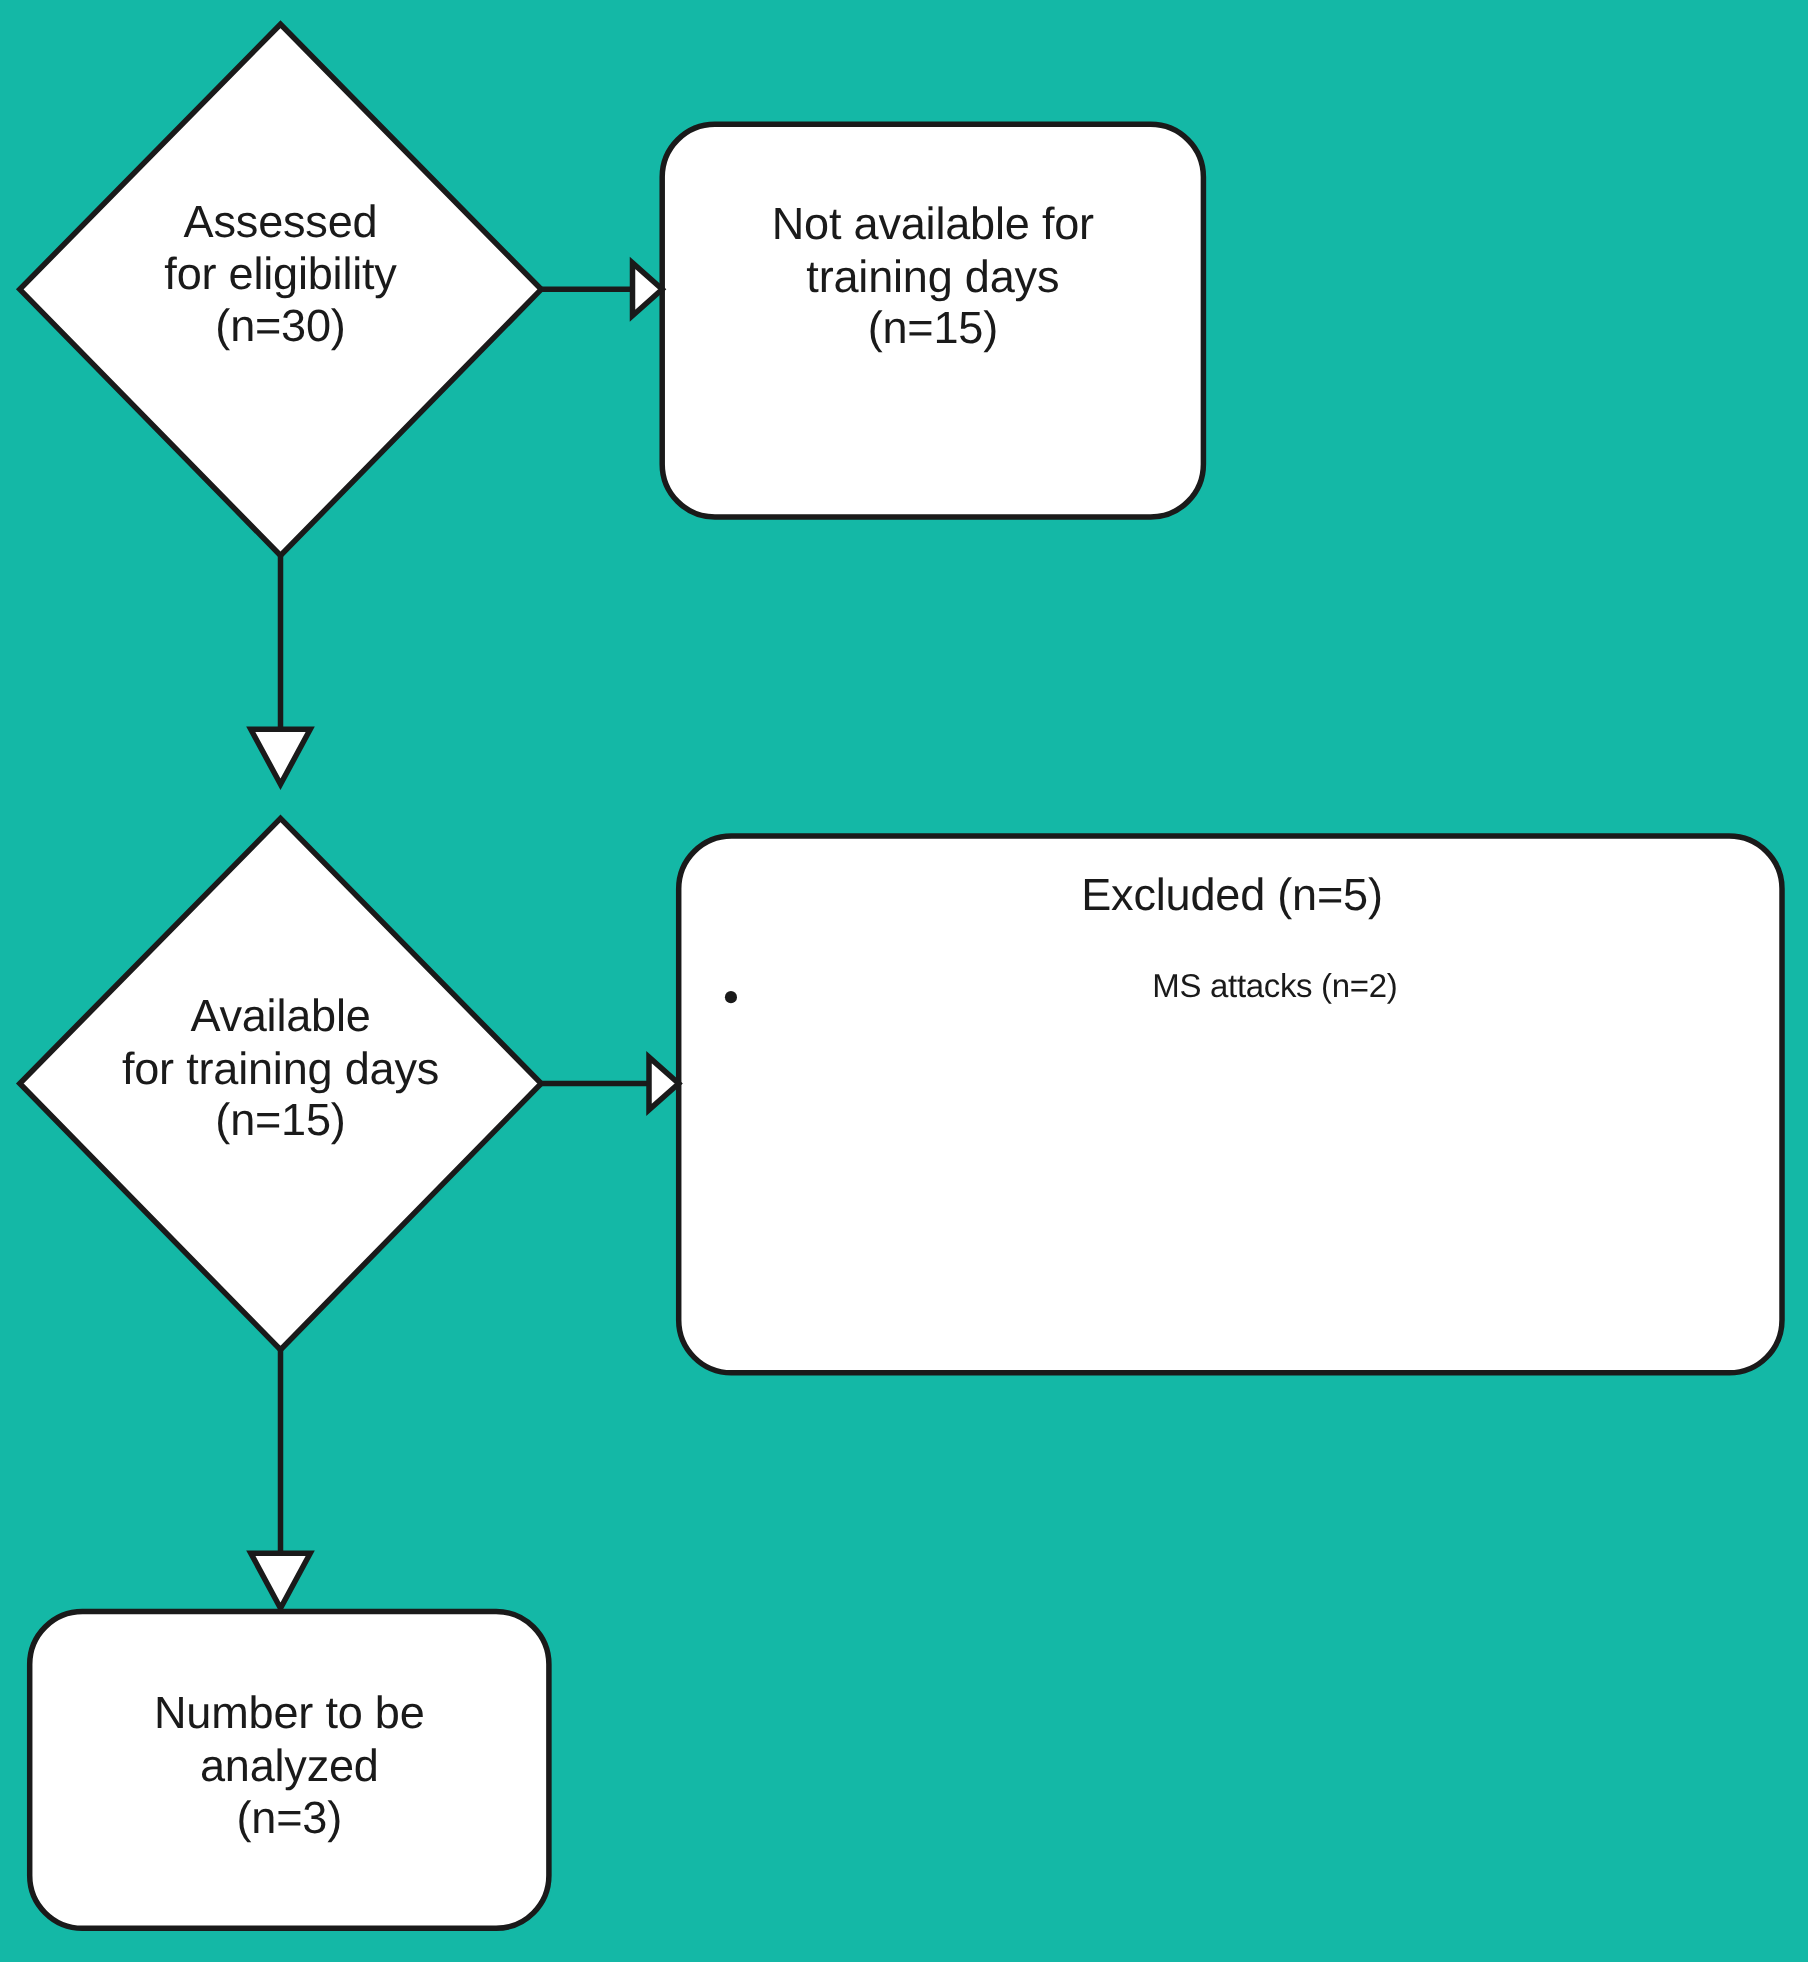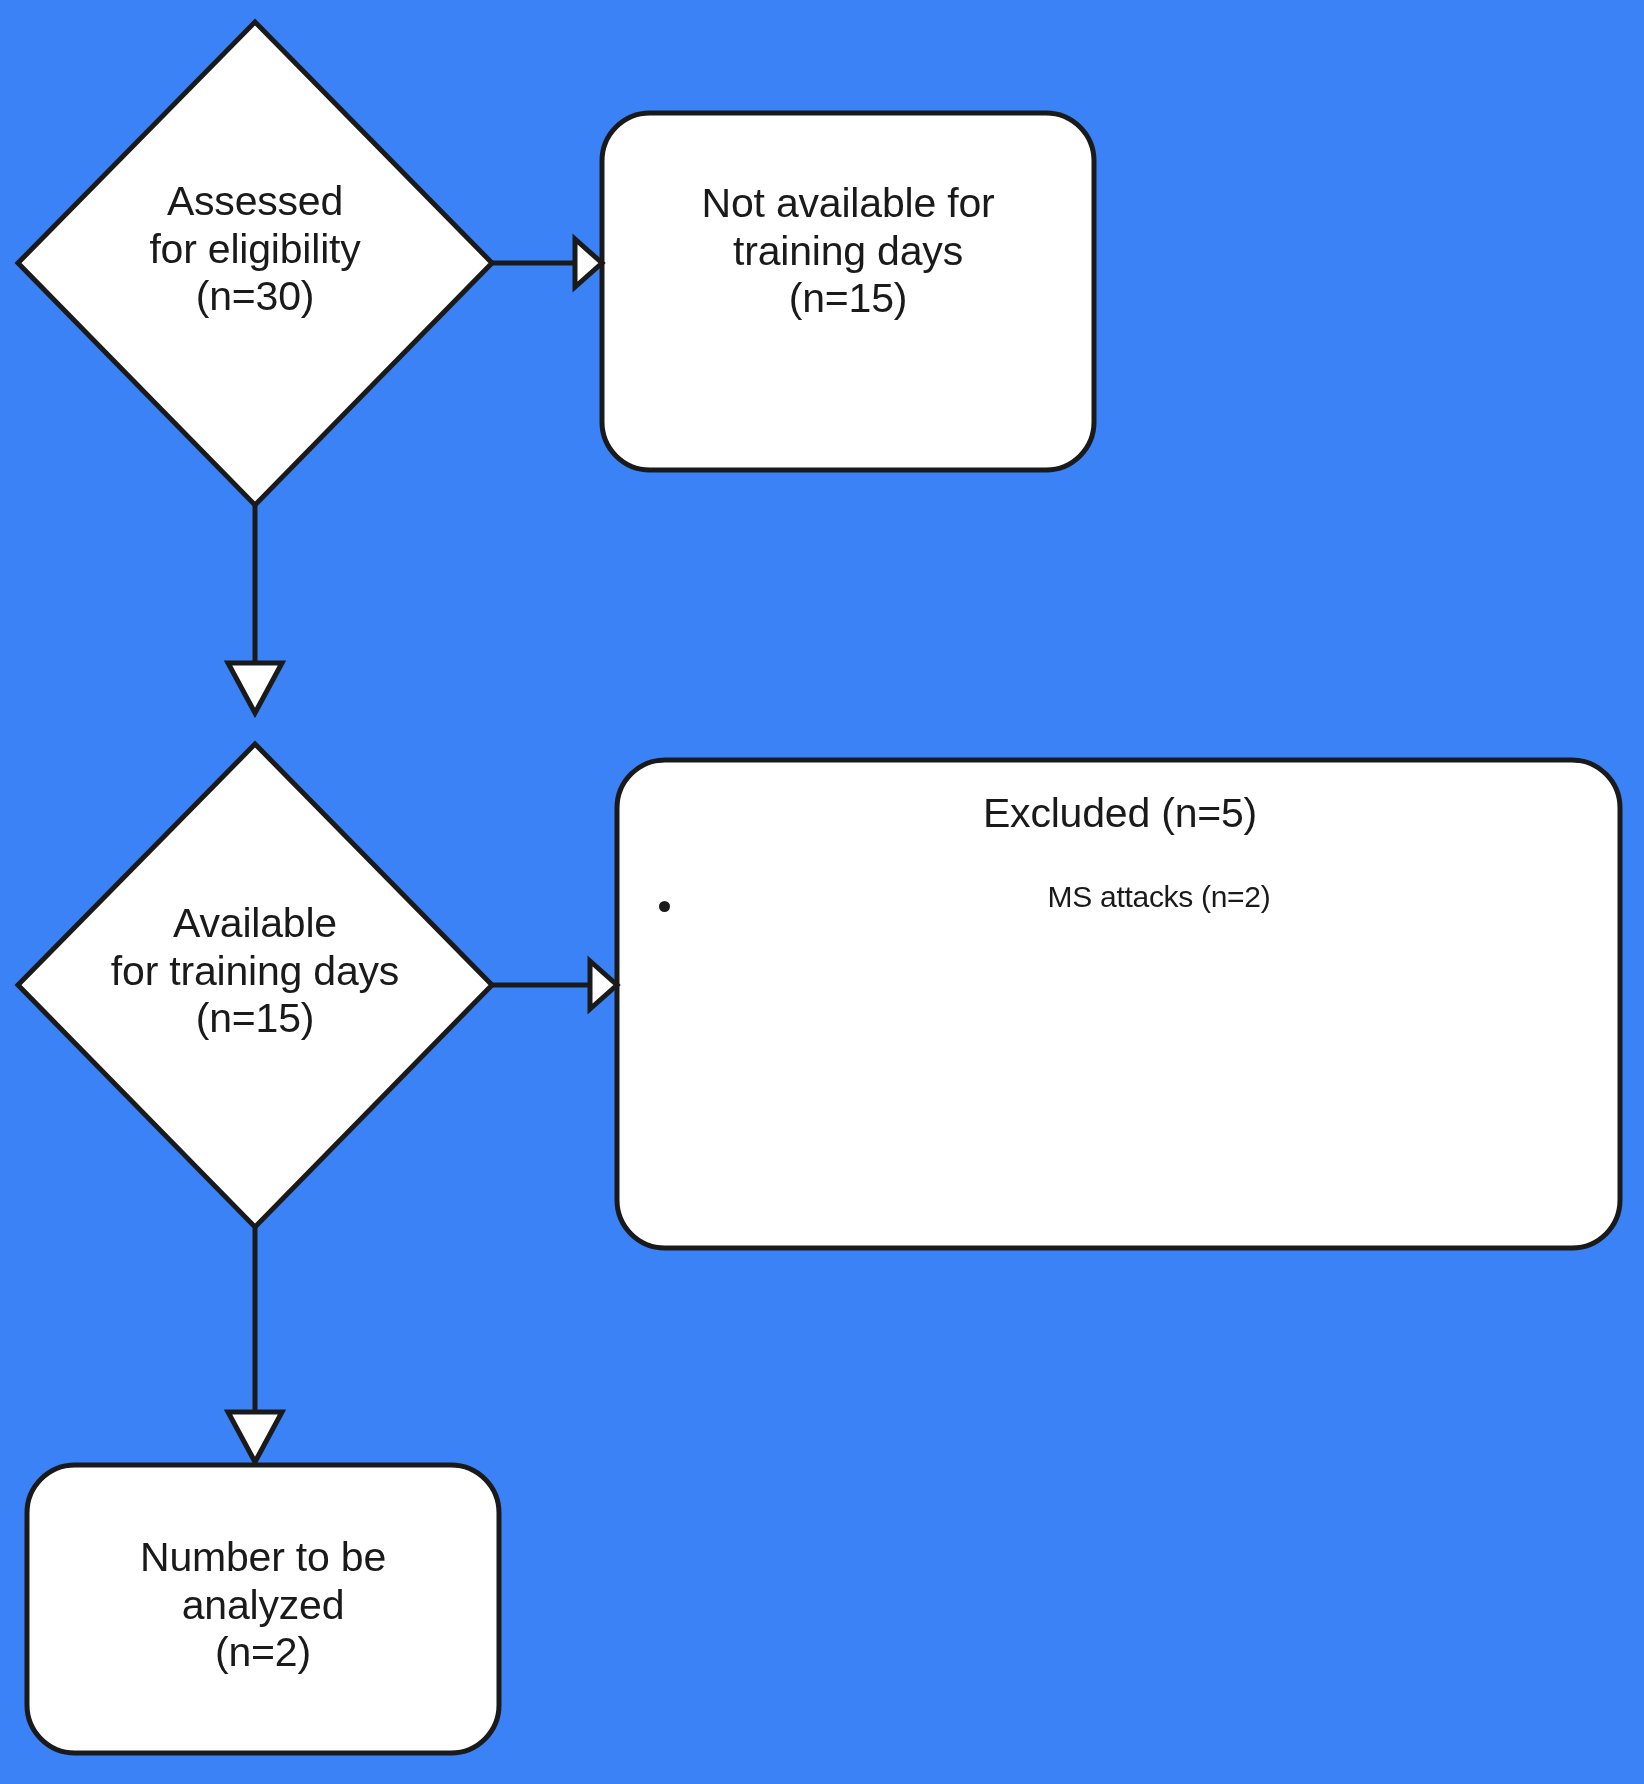--- a/index.html
+++ b/index.html
@@ -9,21 +9,21 @@
     background: #ffffff;
   }
   body {
     font-family: "Liberation Sans", sans-serif;
     color: #1a1a1a;
   }
   #flow-root {
     position: relative;
     width: 1644px;
     height: 1784px;
-    background: #3b82f6;
+    background: #14b8a6;
     overflow: hidden;
   }
   #flow-svg {
     position: absolute;
     left: 0;
     top: 0;
     width: 1644px;
     height: 1784px;
   }
   .node-text {
@@ -164,15 +164,15 @@
     <ul id="excluded-list">
       <li>
         <span class="bullet-dot"></span>
         <span>MS attacks (n=2)</span>
       </li>
     </ul>
   </div>
 
   <div id="box3-label" class="node-text box-label">Number to be
 analyzed
-(n=2)</div>
+(n=3)</div>
 
 </div>
 
 </body></html>

